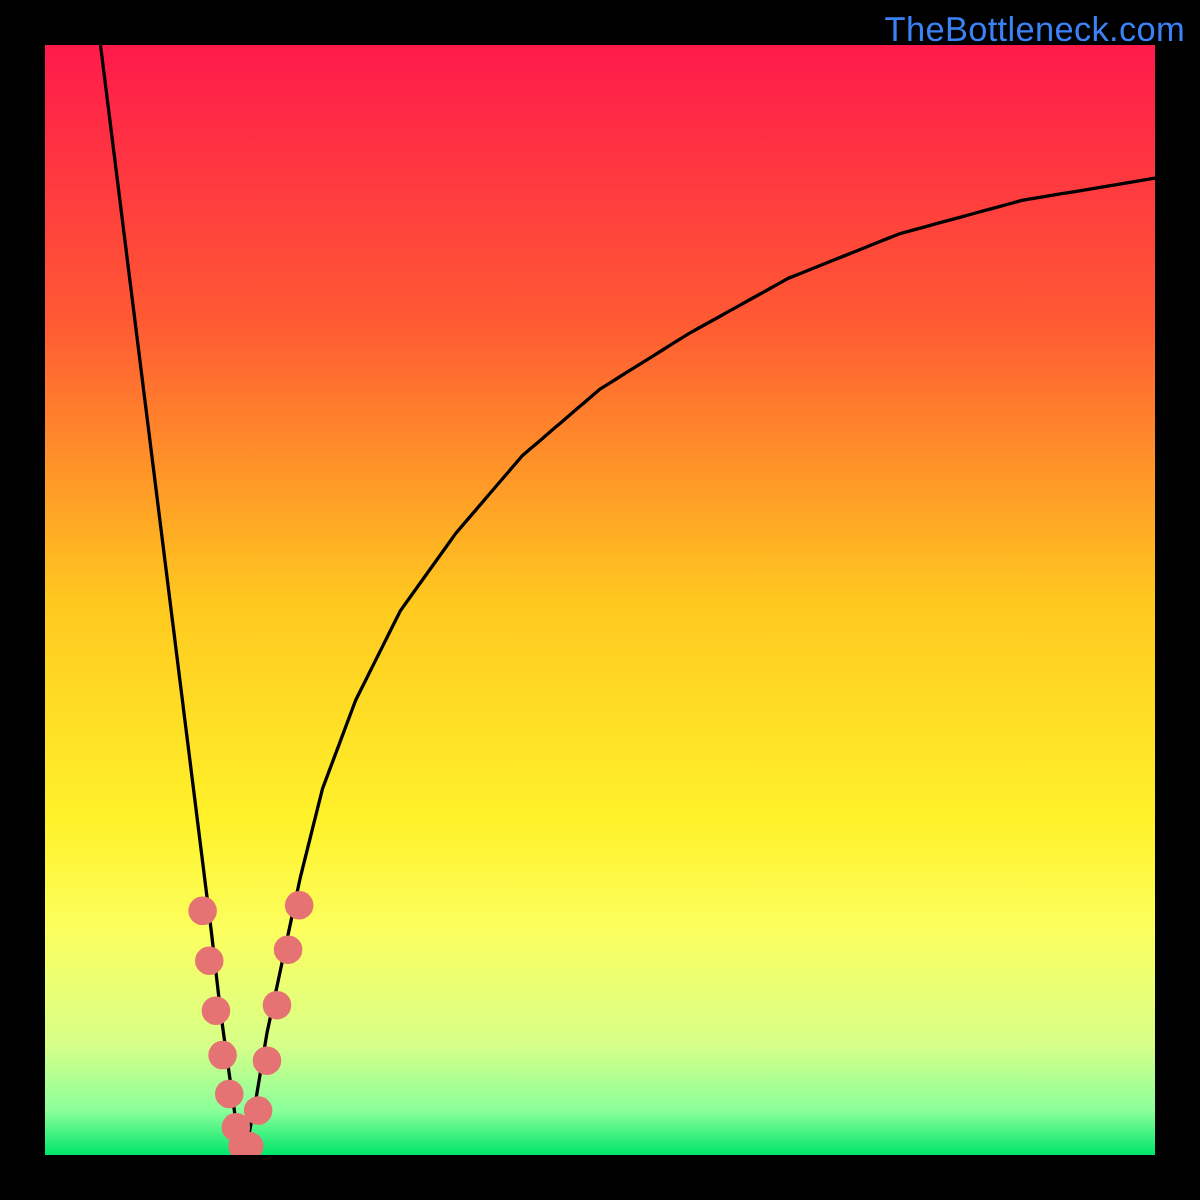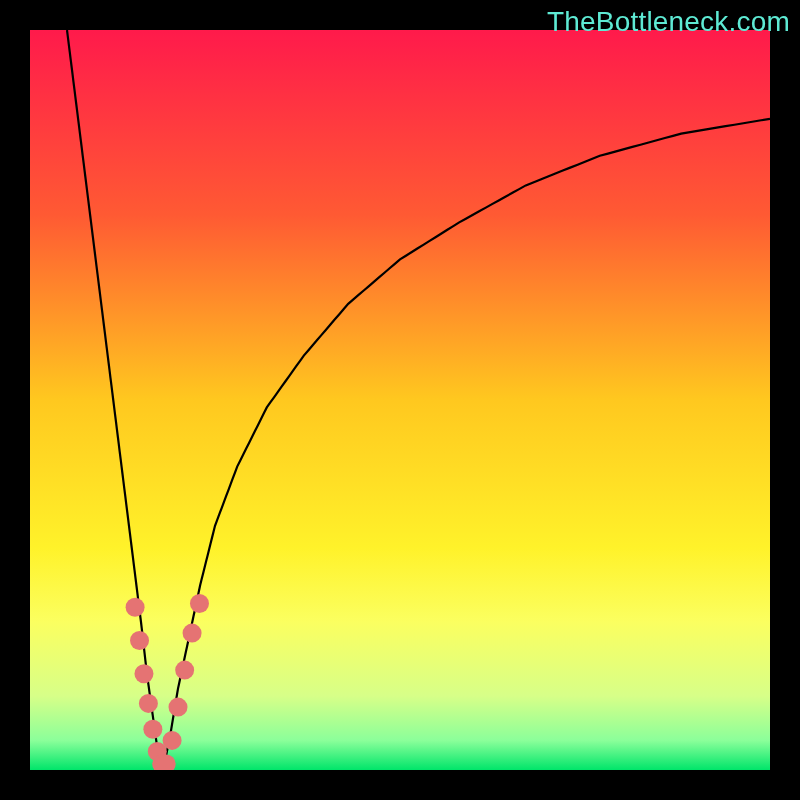--- a/index.html
+++ b/index.html
@@ -21,22 +21,22 @@
     position: absolute;
     left: 30px;
     top: 30px;
     width: 740px;
     height: 740px;
   }
   .watermark {
     position: absolute;
     top: 6px;
     right: 10px;
-    color: #5eead4;
-    font-size: 28px;
+    color: #3b82f6;
+    font-size: 23px;
     font-weight: 400;
     letter-spacing: 0.2px;
   }
   svg {
     display: block;
   }
 </style>
 </head>
 <body>
 

